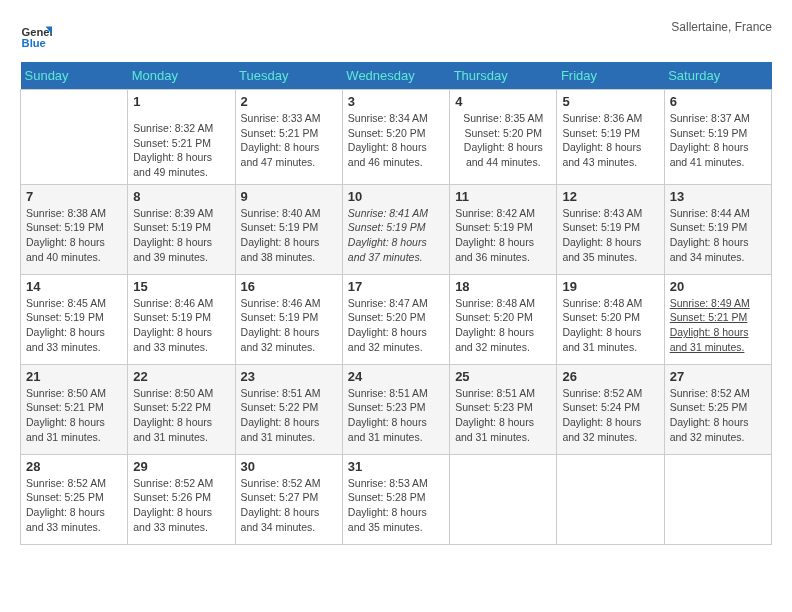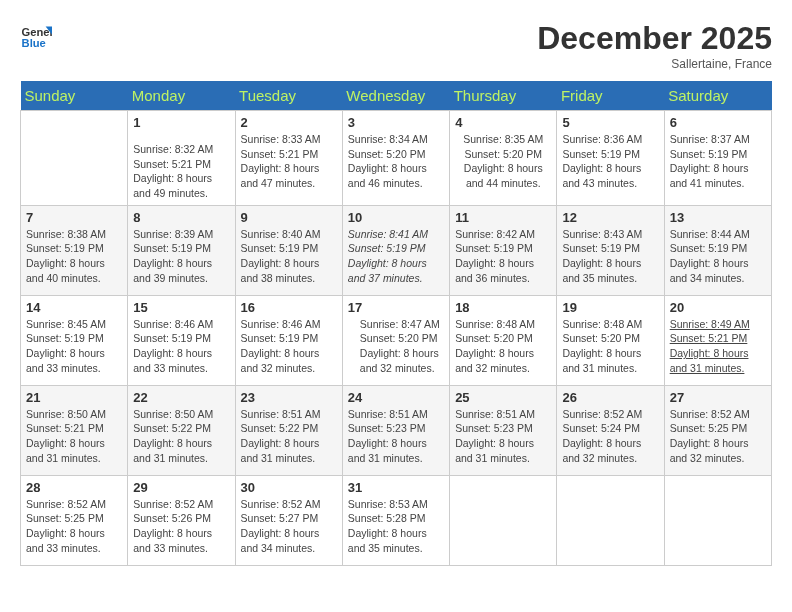--- a/index.html
+++ b/index.html
@@ -37,24 +37,24 @@
       font-size: 12px;
       color: #555;
     }
     table {
       width: 100%;
       border-collapse: collapse;
       font-size: 11px;
     }
     thead th {
       background-color: #2a6db5;
-      color: #bef264;
+      color: #5eead4;
       padding: 6px 4px;
       text-align: left;
-      font-size: 15px;
+      font-size: 13px;
       font-weight: normal;
     }
     td {
       border: 1px solid #ccc;
       vertical-align: top;
       padding: 4px 5px;
       width: 107px;
       height: 90px;
       color: #333;
     }
@@ -85,21 +85,20 @@
 
 <div class="header-area">
   <div class="logo">
     <svg class="logo-icon" viewBox="0 0 40 40">
       <text x="2" y="20" font-size="14" font-weight="bold" fill="#333">General</text>
       <text x="2" y="34" font-size="14" font-weight="bold" fill="#1a73c8">Blue</text>
       <polygon points="32,8 40,8 40,18" fill="#1a73c8"></polygon>
     </svg>
   </div>
   <div class="title-area">
-    <div class="month-title">December 2025</div>
     <div class="location-title">Sallertaine, France</div>
   </div>
 </div>
 
 <table>
   <thead>
     <tr id="weekday-header">
         <th>Sunday</th>
         <th>Monday</th>
         <th>Tuesday</th>
@@ -223,21 +222,21 @@
         </td>
         <td>
           <span class="day-number">16</span>
           <div class="day-info" style="white-space: pre-line;">Sunrise: 8:46 AM
 Sunset: 5:19 PM
 Daylight: 8 hours
 and 32 minutes.</div>
         </td>
         <td>
           <span class="day-number">17</span>
-          <div class="day-info" style="white-space: pre-line; margin-left: 12px;">Sunrise: 8:47 AM
+          <div class="day-info" style="white-space: pre-line;">Sunrise: 8:47 AM
 Sunset: 5:20 PM
 Daylight: 8 hours
 and 32 minutes.</div>
         </td>
         <td>
           <span class="day-number">18</span>
           <div class="day-info" style="white-space: pre-line;">Sunrise: 8:48 AM
 Sunset: 5:20 PM
 Daylight: 8 hours
 and 32 minutes.</div>

